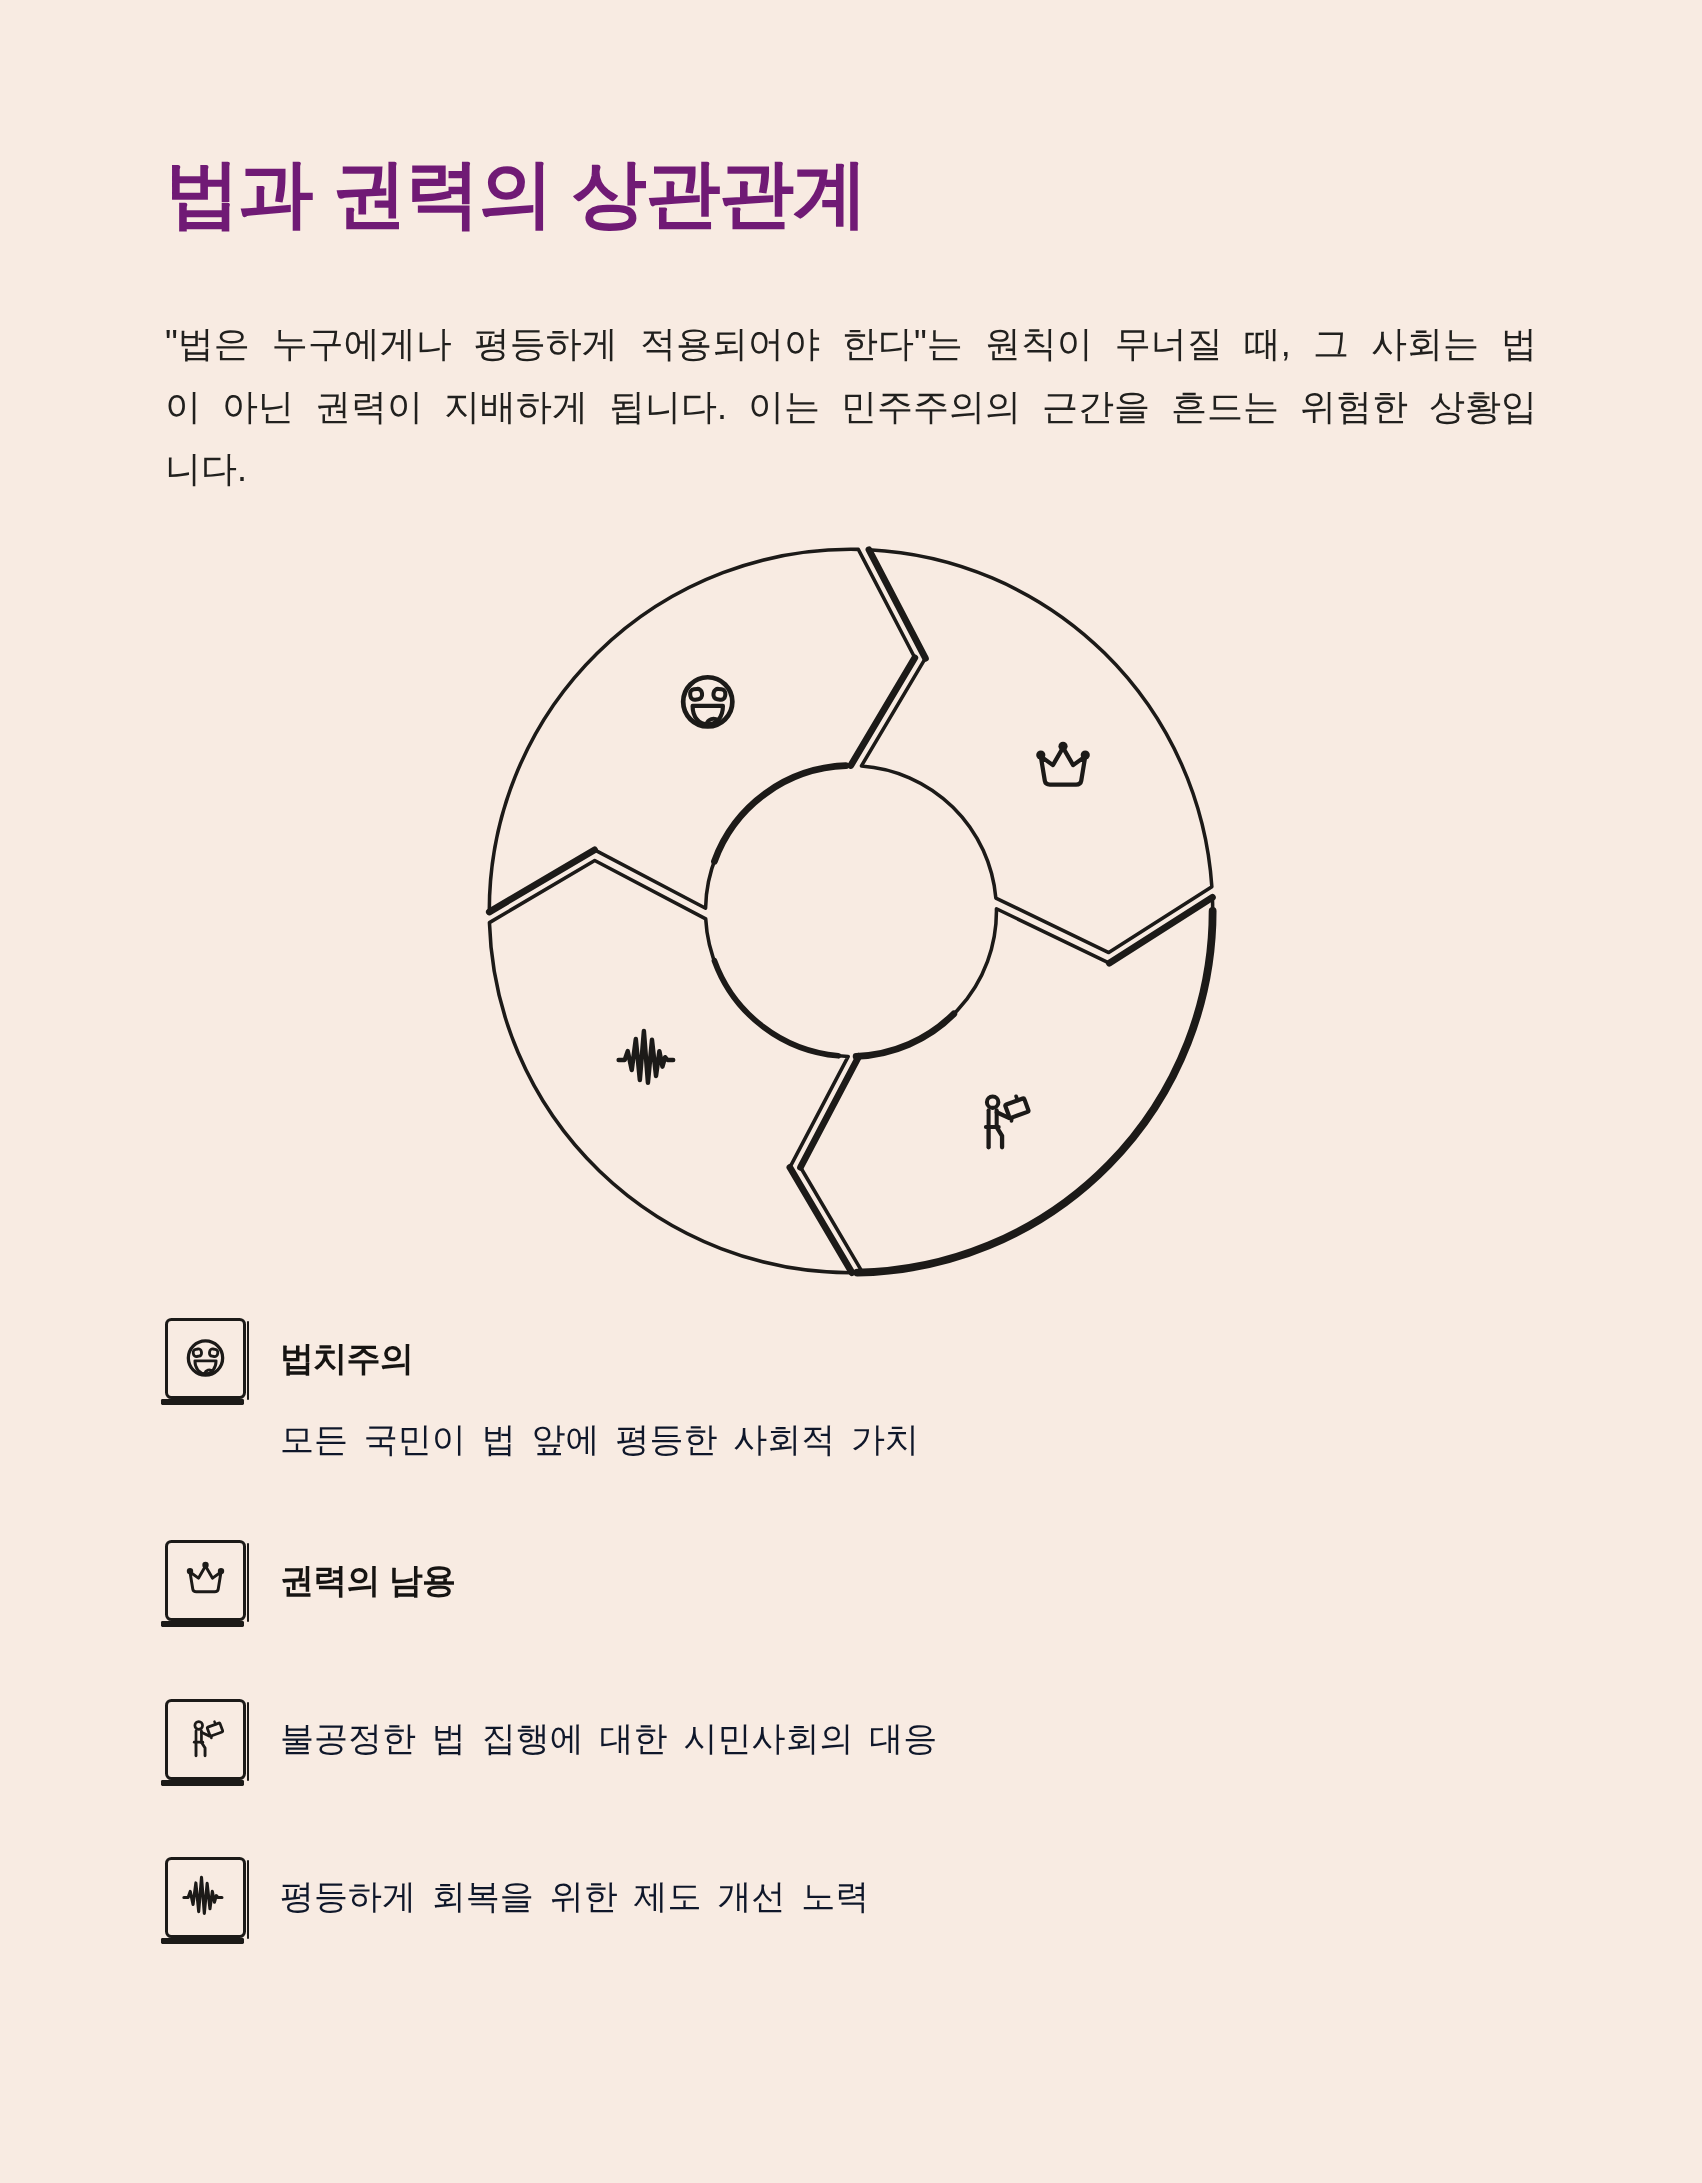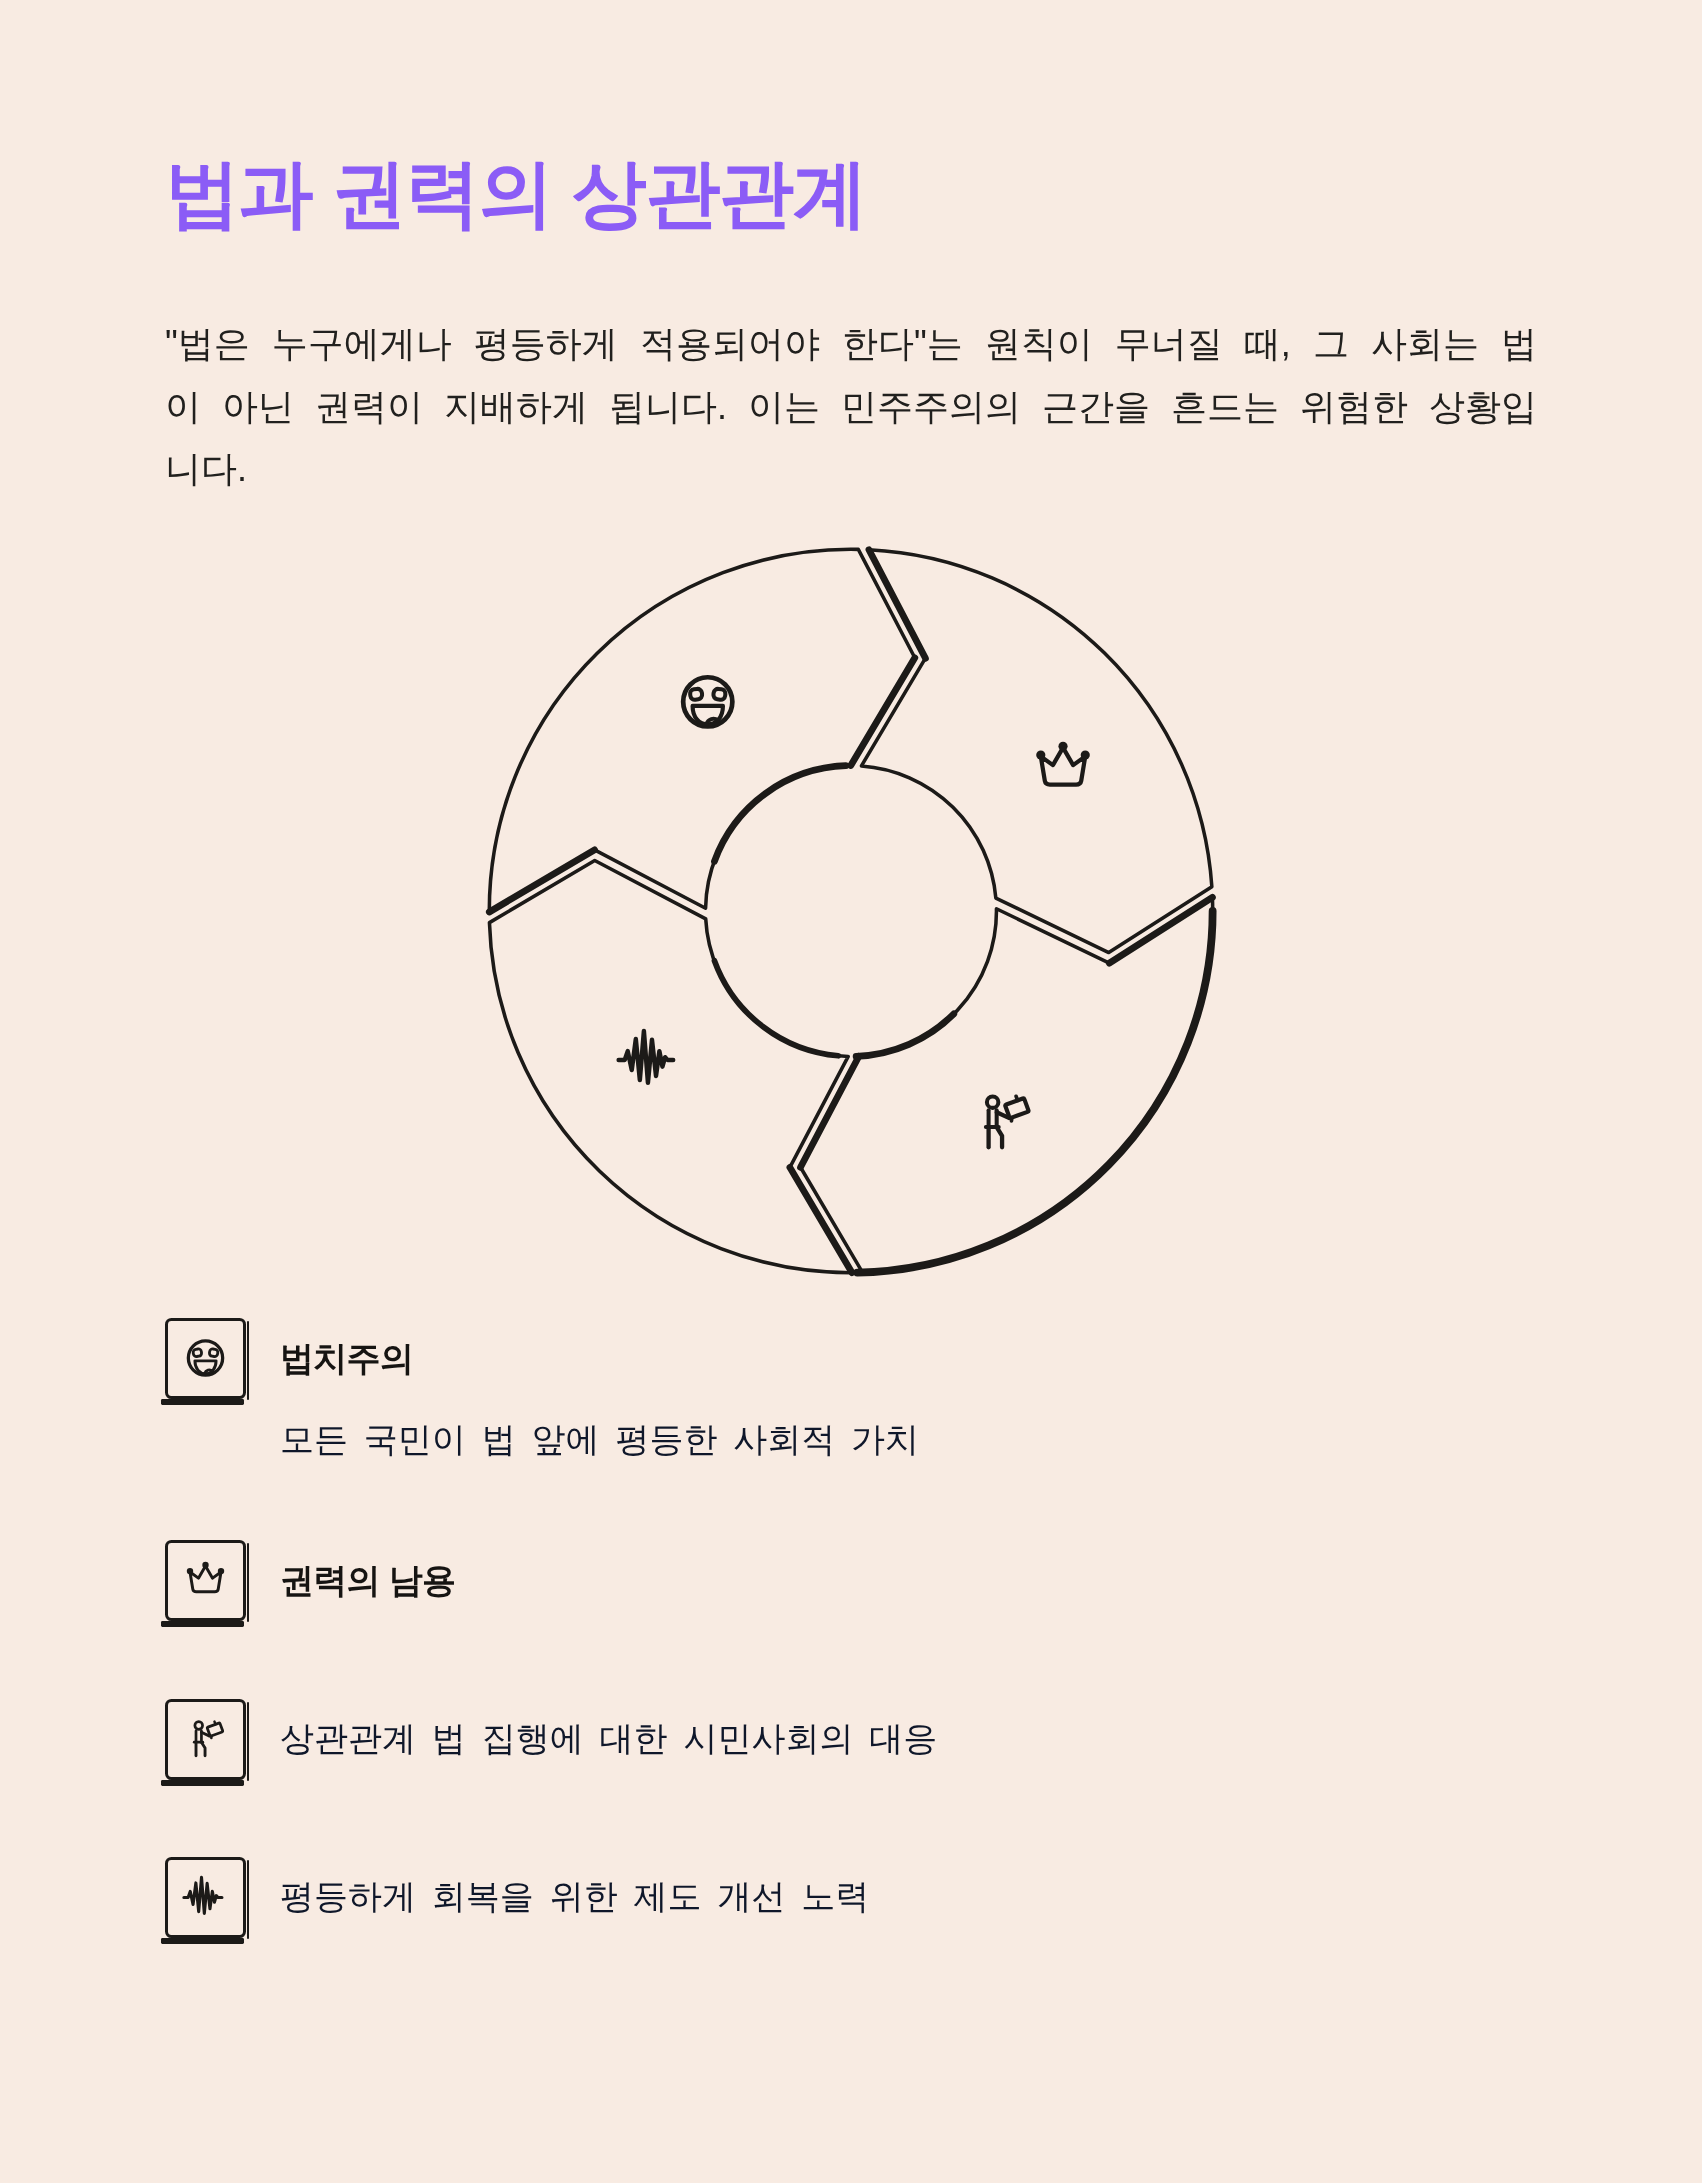--- a/index.html
+++ b/index.html
@@ -12,21 +12,21 @@
     color:#1c1a18;
     font-family:"Liberation Sans","DejaVu Sans",sans-serif;
     overflow:hidden;
   }
   .title{
     margin:153px 0 0 0;
     font-size:75px;
     line-height:1.08;
     font-weight:800;
     letter-spacing:-1.4px;
-    color:#8b5cf6;
+    color:#701a75;
   }
   .intro{
     margin:79px 0 0 0;
     font-size:36px;
     line-height:1.74;
     font-weight:400;
     color:#21201e;
     text-align:justify;
     word-spacing:8.5px;
   }
@@ -172,21 +172,21 @@
       </div>
     </div>
 
     <div class="legend-item">
       <div class="icon-box">
         <svg width="47" height="47" viewBox="-52 -52 104 104">
             <use href="#icon-person"></use>
           </svg>
       </div>
       <div class="item-text">
-        <div class="item-desc">상관관계 법 집행에 대한 시민사회의 대응</div>
+        <div class="item-desc">불공정한 법 집행에 대한 시민사회의 대응</div>
       </div>
     </div>
 
     <div class="legend-item">
       <div class="icon-box">
         <svg width="47" height="47" viewBox="-50 -50 100 100">
             <use href="#icon-wave"></use>
           </svg>
       </div>
       <div class="item-text">

